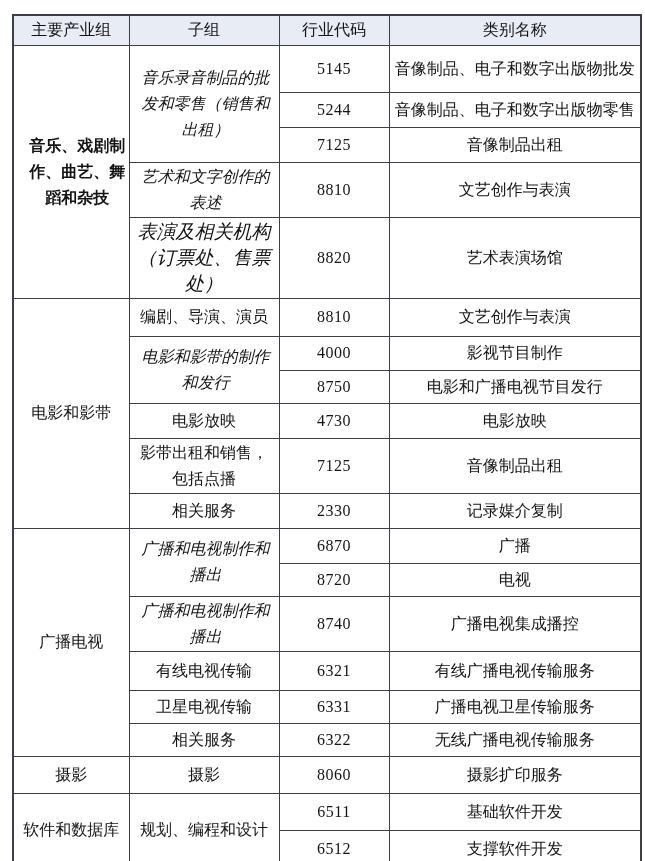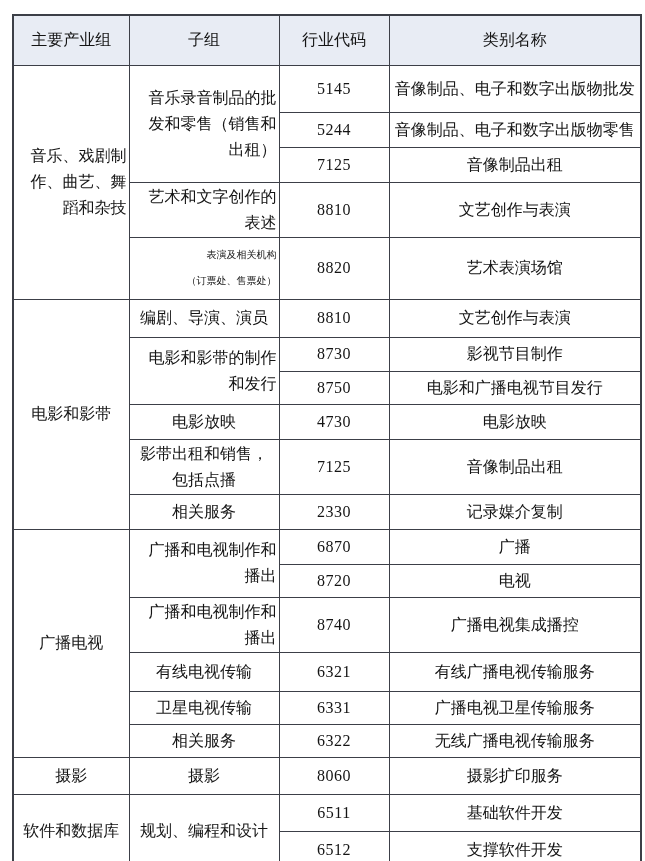--- a/index.html
+++ b/index.html
@@ -25,25 +25,25 @@
     border:1px solid #3c3f47;
     font-size:16px;
     font-weight:normal;
     text-align:center;
     vertical-align:middle;
     padding:1px 2px;
     line-height:26px;
     white-space:pre-line;
     overflow:hidden;
   }
-  thead tr{height:50px;}
+  thead tr{height:30px;}
   th{background:#e8ecf4;}
-  td.al{text-align:right;padding-left:5px;}
-  td.group-al{text-align:right;padding-left:14px;}
-  td.tight{font-size:10px;padding-left:2px;}
+  td.al{text-align:center;padding-left:5px;font-style:italic;}
+  td.group-al{text-align:center;padding-left:14px;font-weight:bold;}
+  td.tight{font-size:19px;padding-left:2px;}
   td.code{font-size:16px;letter-spacing:0.5px;}
 </style>
 </head>
 <body>
 
 <div class="table-wrap">
   <table>
     <colgroup>
         <col class="c1">
         <col class="c2">
@@ -91,21 +91,21 @@
       </tr>
       <tr style="height:38px">
         <td rowspan="6">电影和影带</td>
         <td>编剧、导演、演员</td>
         <td class="code">8810</td>
         <td>文艺创作与表演</td>
       </tr>
       <tr style="height:34px">
         <td class="al" rowspan="2">电影和影带的制作
 和发行</td>
-        <td class="code">8730</td>
+        <td class="code">4000</td>
         <td>影视节目制作</td>
       </tr>
       <tr style="height:33px">
         <td class="code">8750</td>
         <td>电影和广播电视节目发行</td>
       </tr>
       <tr style="height:35px">
         <td>电影放映</td>
         <td class="code">4730</td>
         <td>电影放映</td>

